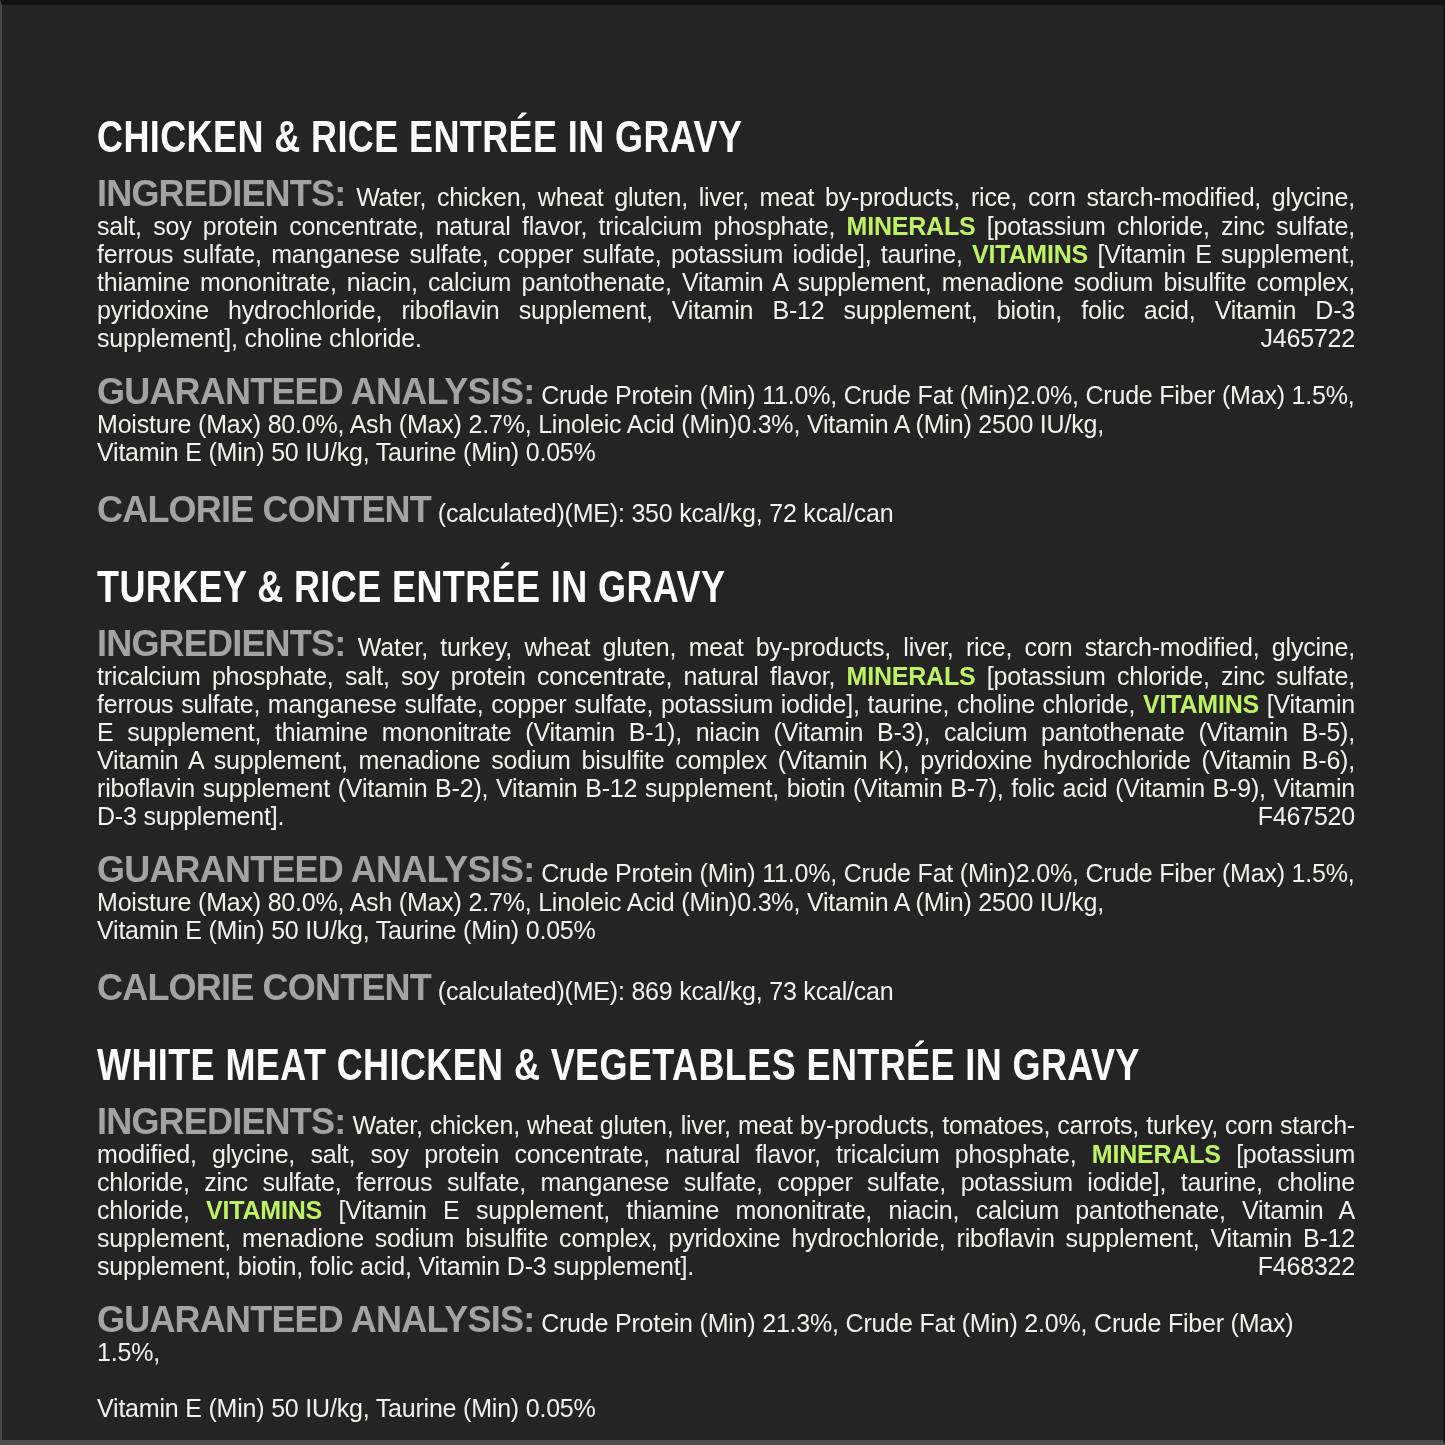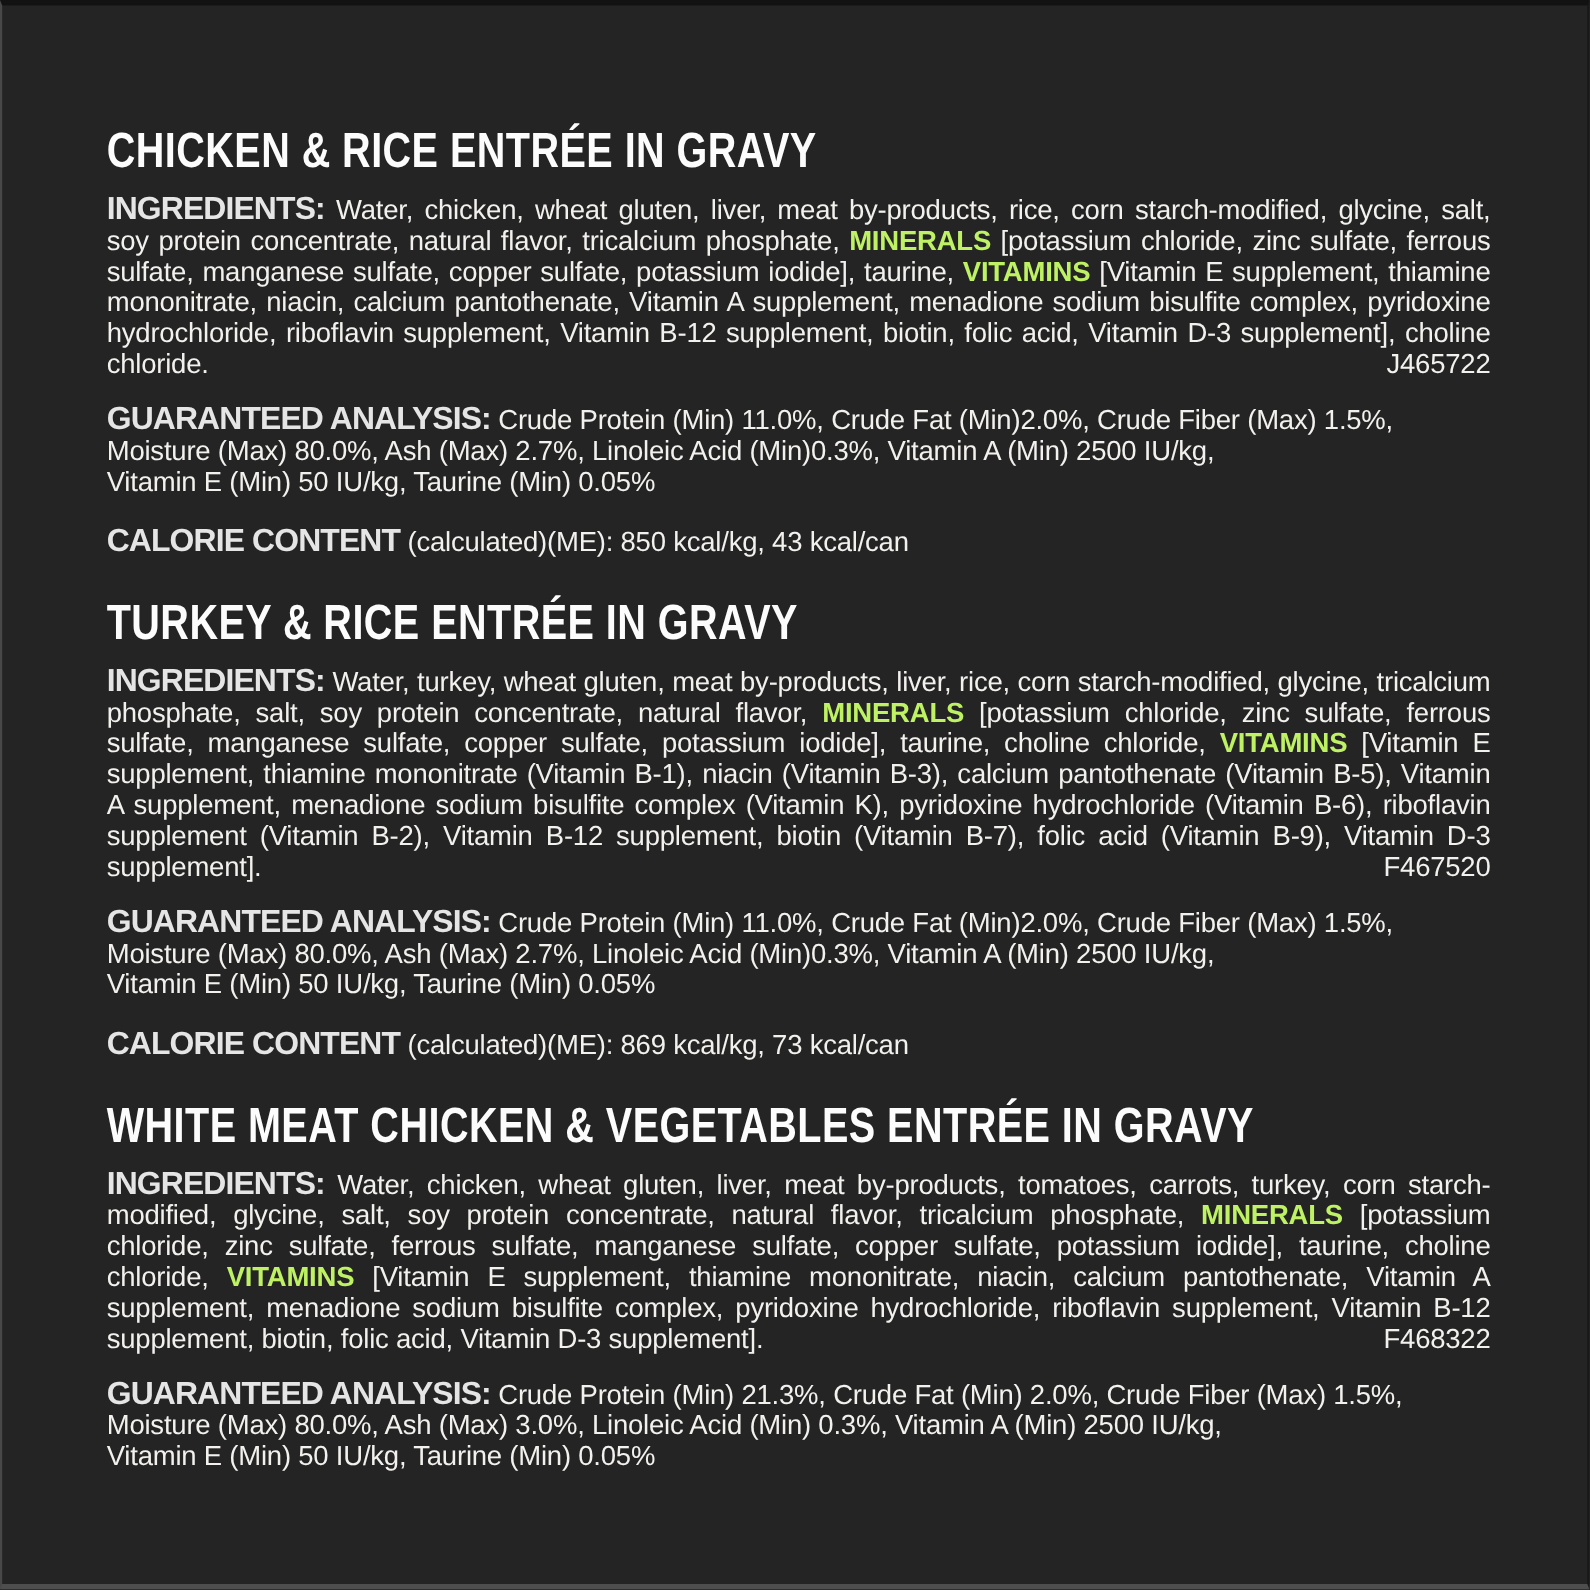--- a/index.html
+++ b/index.html
@@ -53,23 +53,23 @@
     text-align: justify;
     margin-bottom: 22px;
   }
   .ga {
     margin-bottom: 26px;
   }
   .cal {
     margin-bottom: 36px;
   }
   .label {
-    color: #e5e5e5;
+    color: #a3a3a3;
     font-weight: 700;
-    font-size: 29px;
+    font-size: 36px;
     line-height: 1;
     letter-spacing: -0.8px;
   }
   .b {
     font-weight: 700;
     color: #bef264;
   }
   .code {
     float: right;
   }
@@ -96,21 +96,21 @@
       <span class="code">J465722</span>
     </p>
     <p class="para ga">
       <span class="label">GUARANTEED ANALYSIS:</span>
       <span>Crude Protein (Min) 11.0%, Crude Fat (Min)2.0%, Crude Fiber (Max) 1.5%,</span><br>
       <span>Moisture (Max) 80.0%, Ash (Max) 2.7%, Linoleic Acid (Min)0.3%, Vitamin A (Min) 2500 IU/kg,</span><br>
       <span>Vitamin E (Min) 50 IU/kg, Taurine (Min) 0.05%</span>
     </p>
     <p class="para cal">
       <span class="label">CALORIE CONTENT</span>
-      <span>(calculated)(ME): 850 kcal/kg, 43 kcal/can</span>
+      <span>(calculated)(ME): 350 kcal/kg, 72 kcal/can</span>
     </p>
   </section>
 
   <section>
     <h1 class="title">TURKEY &amp; RICE ENTRÉE IN GRAVY</h1>
     <p class="para ing">
       <span class="label">INGREDIENTS:</span>
       <span>Water, turkey, wheat gluten, meat by-products, liver, rice, corn starch-modified, glycine, tricalcium phosphate, salt, soy protein concentrate, natural flavor,</span>
       <span class="b">MINERALS</span>
       <span>[potassium chloride, zinc sulfate, ferrous sulfate, manganese sulfate, copper sulfate, potassium iodide], taurine, choline chloride,</span>
@@ -137,18 +137,18 @@
       <span>Water, chicken, wheat gluten, liver, meat by-products, tomatoes, carrots, turkey, corn starch-modified, glycine, salt, soy protein concentrate, natural flavor, tricalcium phosphate,</span>
       <span class="b">MINERALS</span>
       <span>[potassium chloride, zinc sulfate, ferrous sulfate, manganese sulfate, copper sulfate, potassium iodide], taurine, choline chloride,</span>
       <span class="b">VITAMINS</span>
       <span>[Vitamin E supplement, thiamine mononitrate, niacin, calcium pantothenate, Vitamin A supplement, menadione sodium bisulfite complex, pyridoxine hydrochloride, riboflavin supplement, Vitamin B-12 supplement, biotin, folic acid, Vitamin D-3 supplement].</span>
       <span class="code">F468322</span>
     </p>
     <p class="para ga">
       <span class="label">GUARANTEED ANALYSIS:</span>
       <span>Crude Protein (Min) 21.3%, Crude Fat (Min) 2.0%, Crude Fiber (Max) 1.5%,</span><br>
-      <span>Moisture (Max) 80.0%, Ash (Max) 3.0%, Linoleic Acid (Min) 0.3%, Vitamin A (Min) 2500 IU/kg,</span><br>
+      <br>
       <span>Vitamin E (Min) 50 IU/kg, Taurine (Min) 0.05%</span>
     </p>
   </section>
 
 </div>
 
 </body></html>

